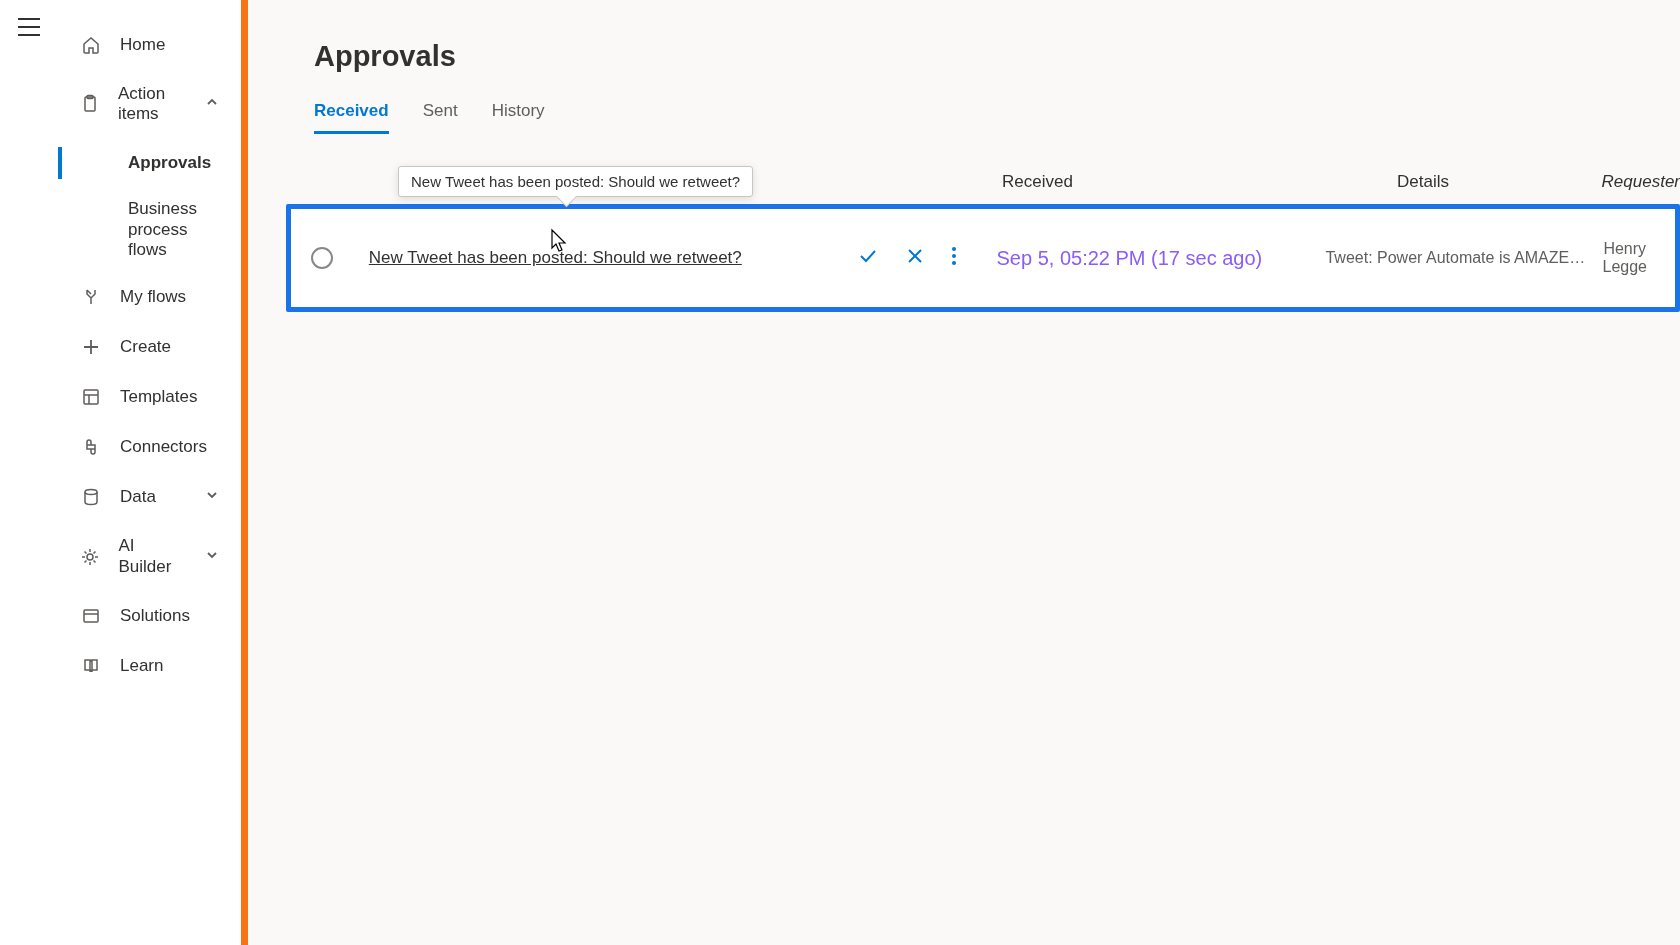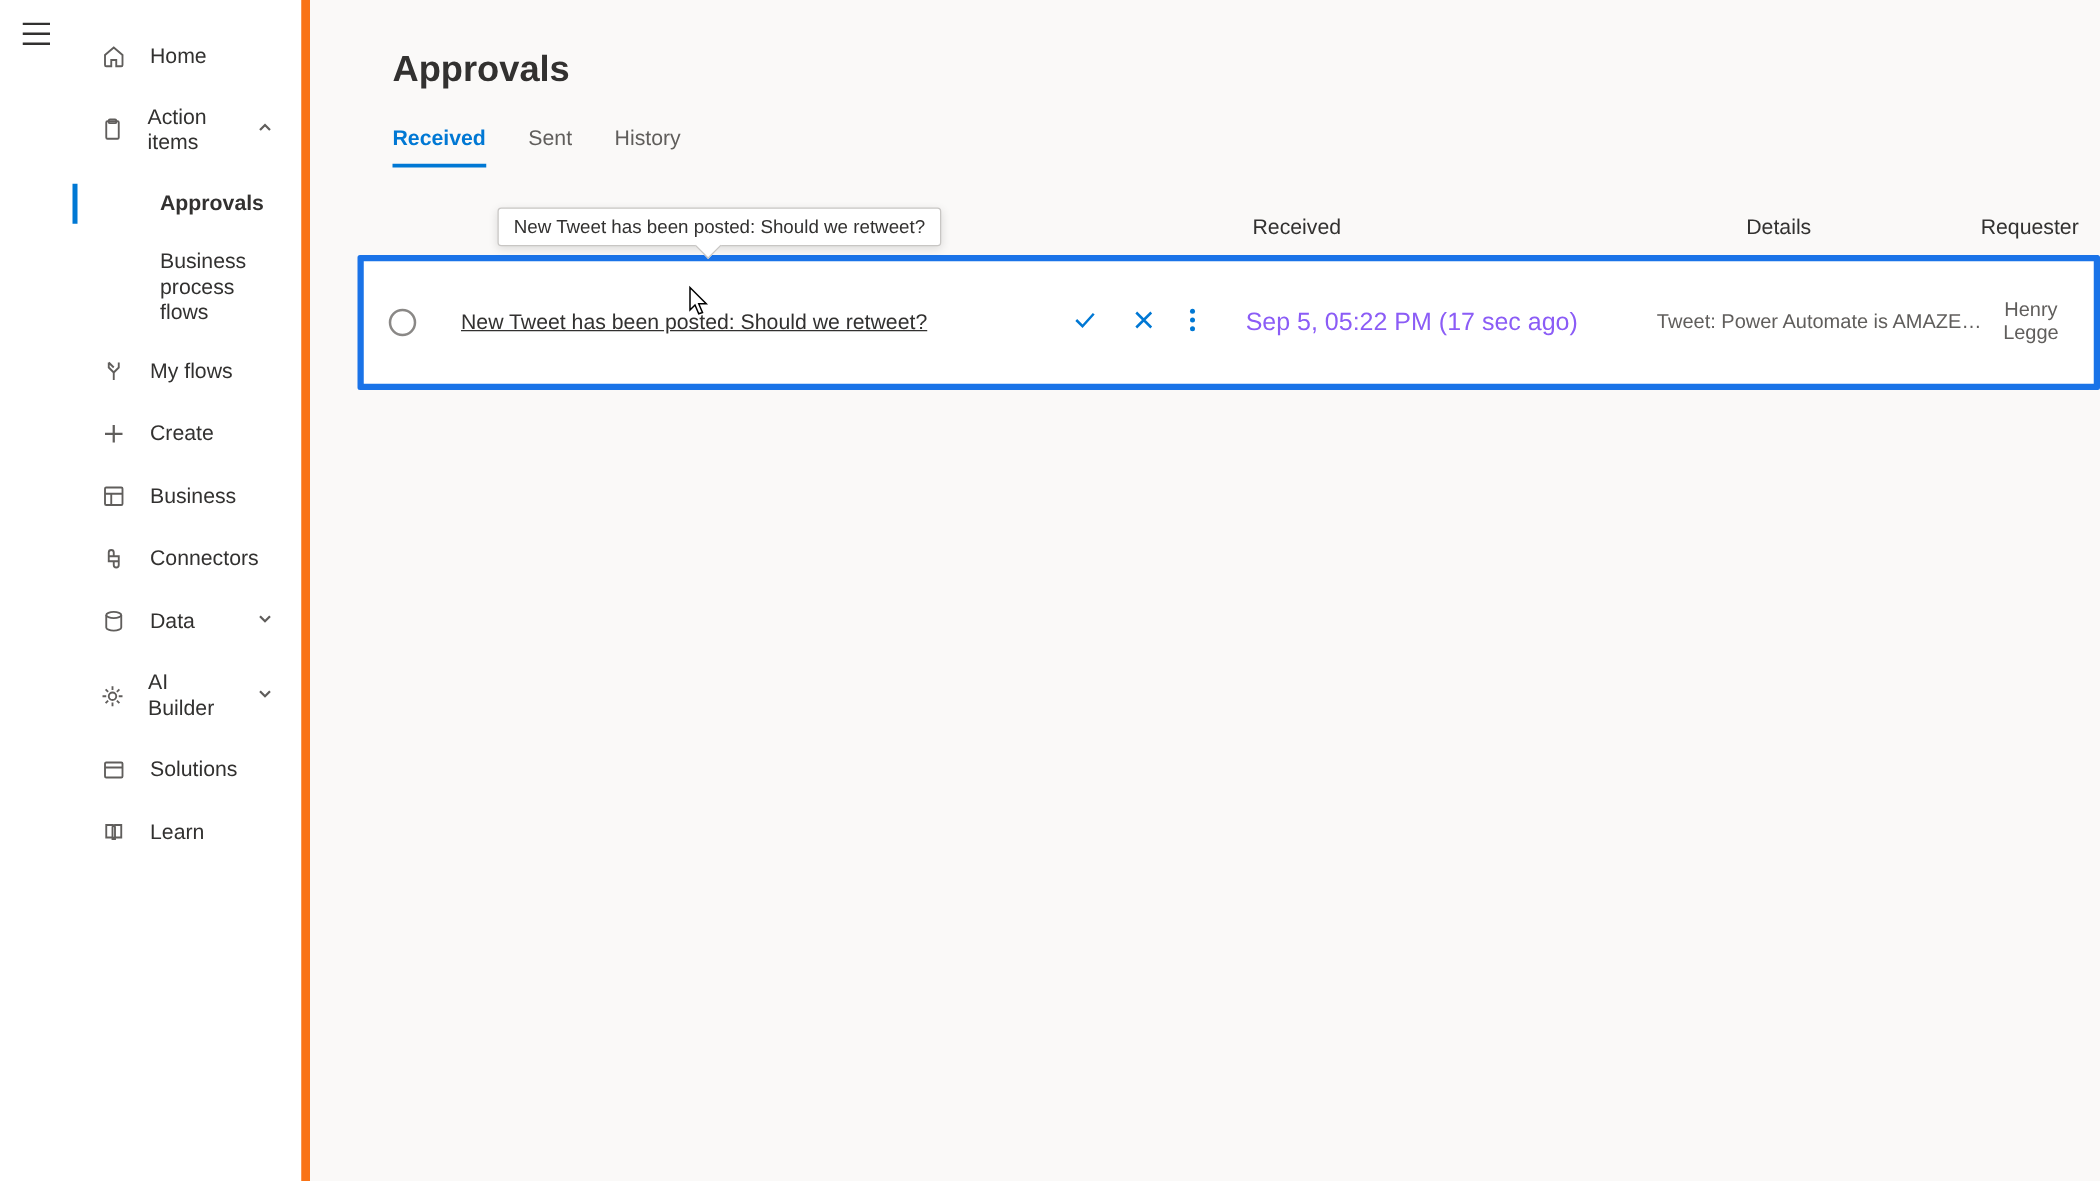--- a/index.html
+++ b/index.html
@@ -99,21 +99,21 @@
     color:#323130;
     font-weight:400;
     padding: 0 0 12px 0;
     margin-left: 66px;
     margin-right: 0;
   }
   .col-sel { width: 58px; }
   .col-request { width: 630px; }
   .col-received { width: 282px; }
   .col-details { width: 278px; text-align: center; }
-  .col-requester { flex:1; text-align:right; padding-right: 17px;}
+  .col-requester { flex:1; text-align:right; padding-right: 0; font-style: italic;}
   
   .row-outer {
     margin: 0 0 0 38px;
     border: 5px solid #1a73e8;
     border-radius: 2px;
     background:#ffffff;
   }
   .row {
     display:flex;
     align-items:center;
@@ -229,21 +229,21 @@
         </span>
       <span>Create</span>
     </div>
     <div class="nav-item">
       <span class="icon">
           <svg width="20" height="20" viewBox="0 0 20 20" fill="none" stroke="#605e5c" stroke-width="1.5">
             <rect x="3" y="3" width="14" height="14" rx="1"></rect>
             <path d="M3 8h14M8 8v9"></path>
           </svg>
         </span>
-      <span>Business</span>
+      <span>Templates</span>
     </div>
     <div class="nav-item">
       <span class="icon">
           <svg width="20" height="20" viewBox="0 0 20 20" fill="none" stroke="#605e5c" stroke-width="1.5">
             <path d="M6 8V5a2 2 0 0 1 4 0v3M10 12v3a2 2 0 0 0 4 0v-3M6 8h8v4H6z"></path>
           </svg>
         </span>
       <span>Connectors</span>
     </div>
     <div class="nav-item">

